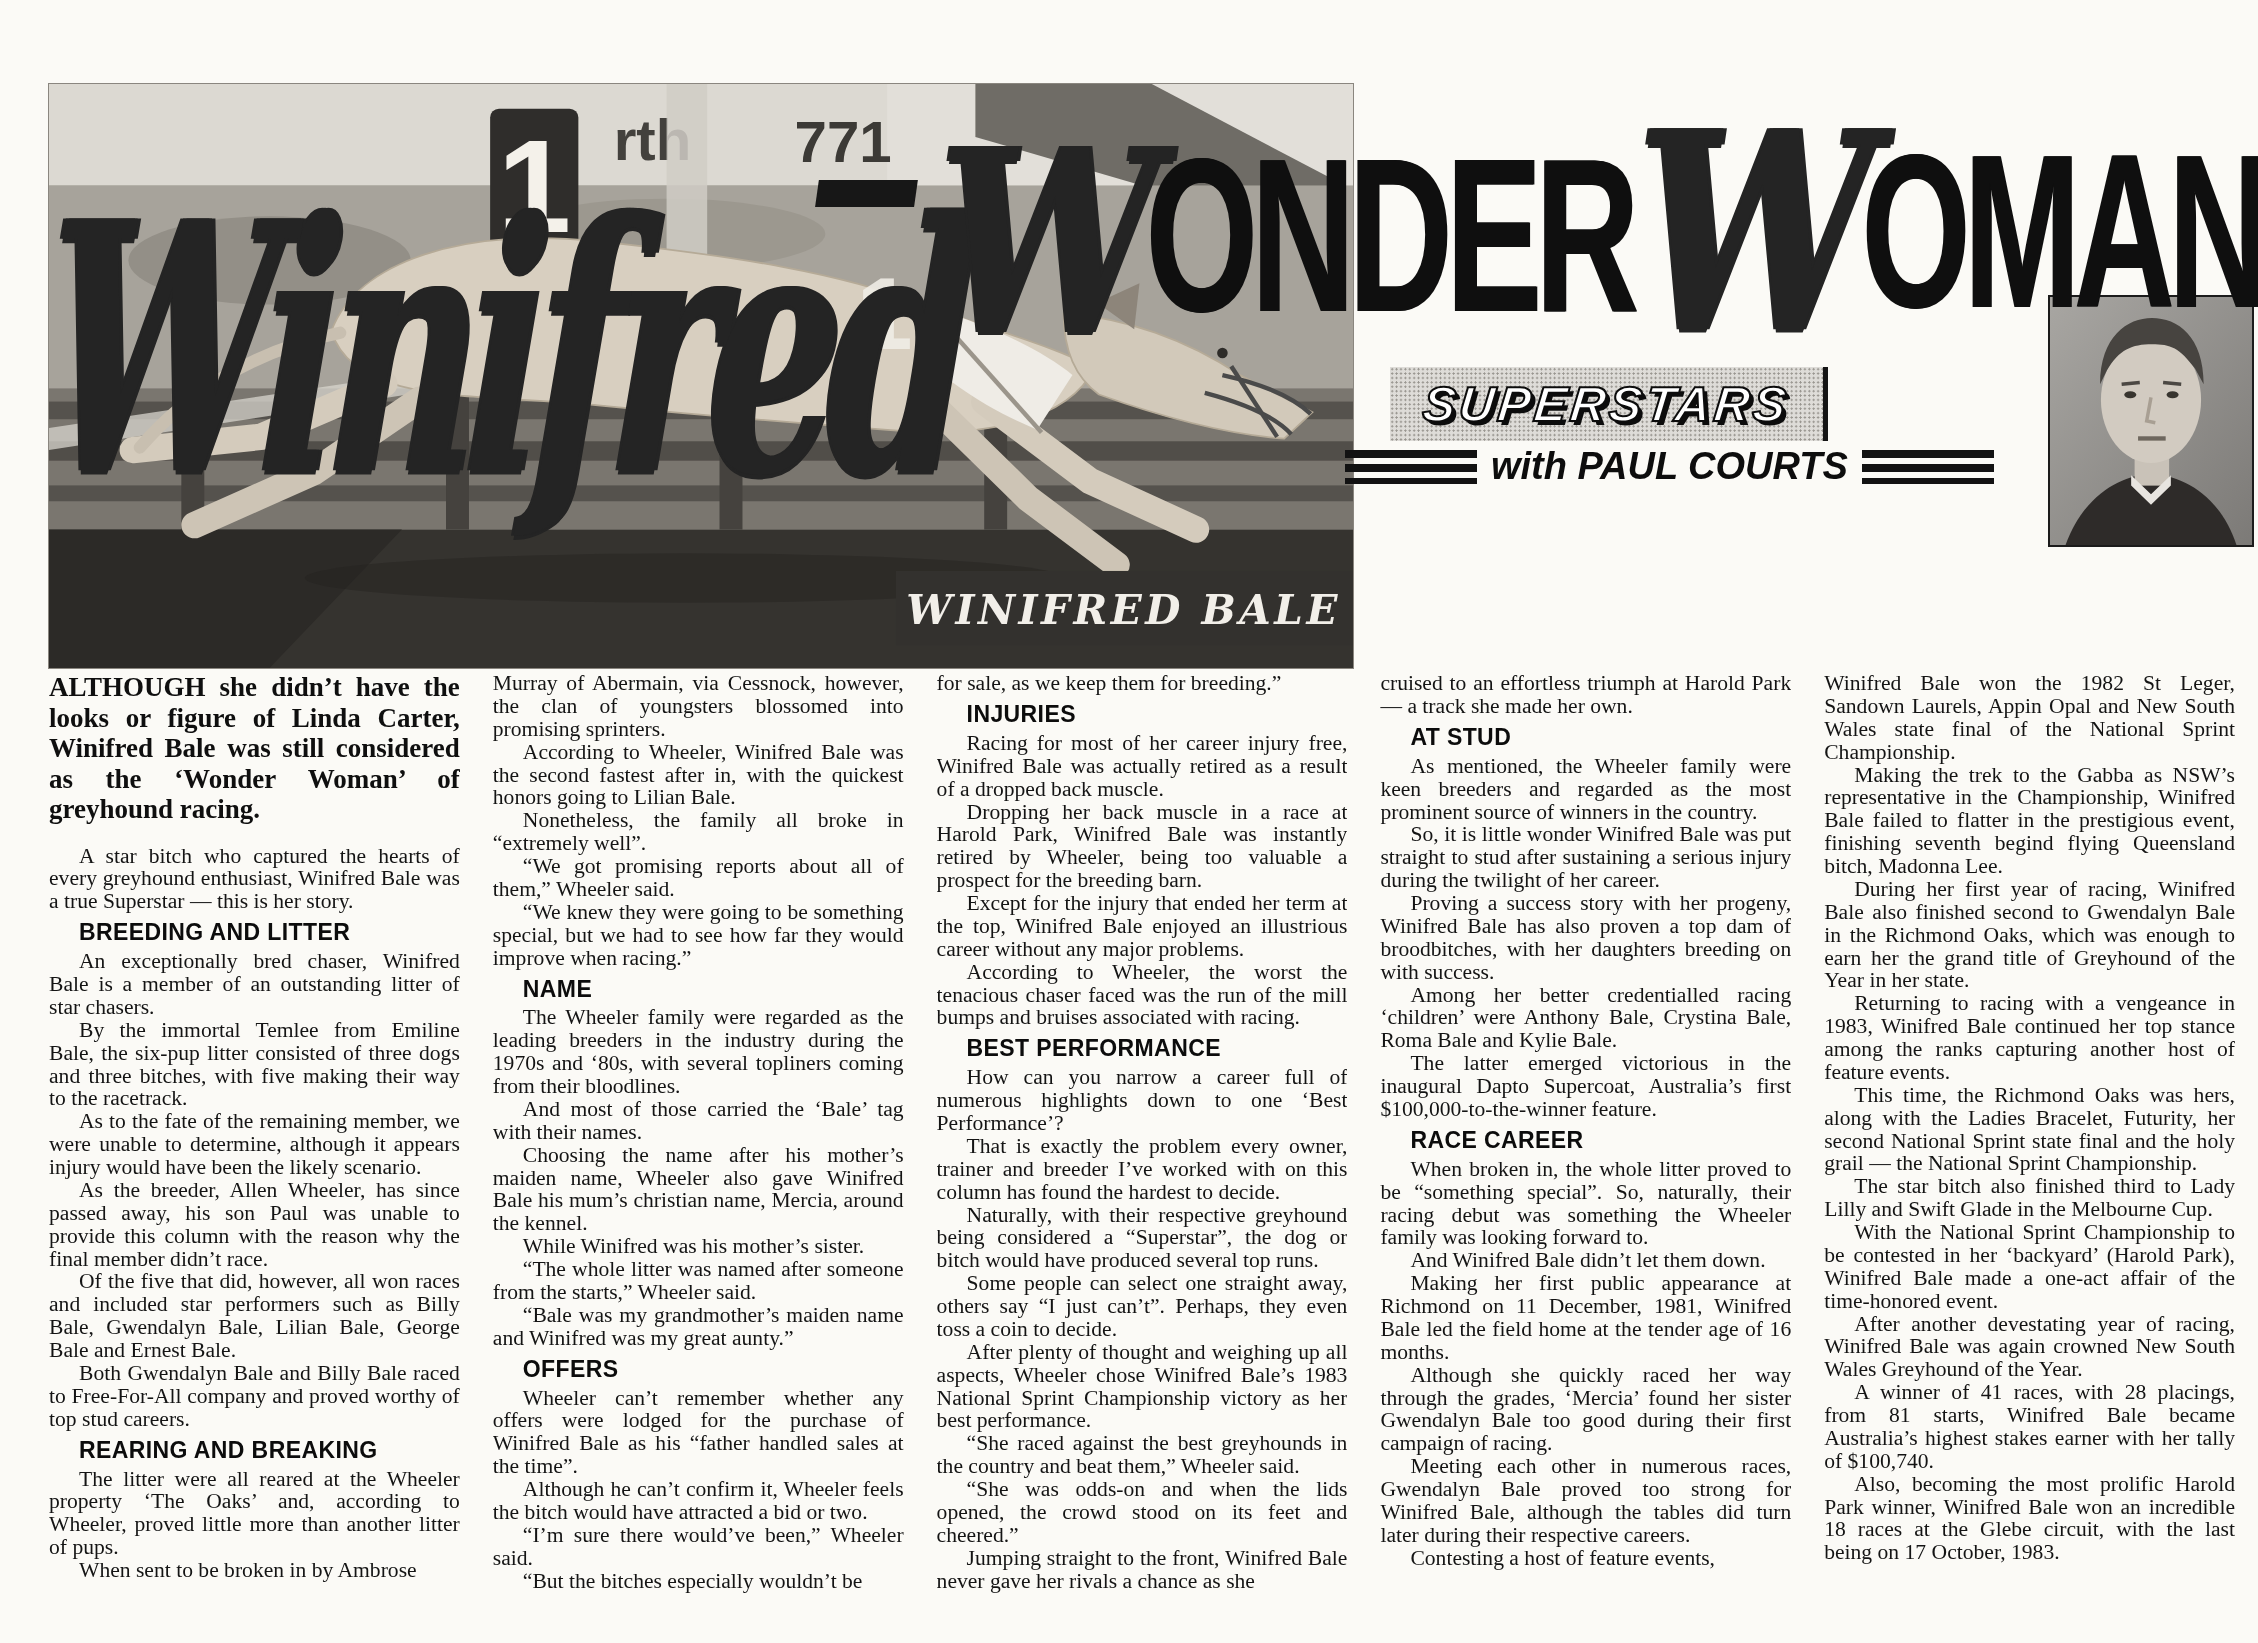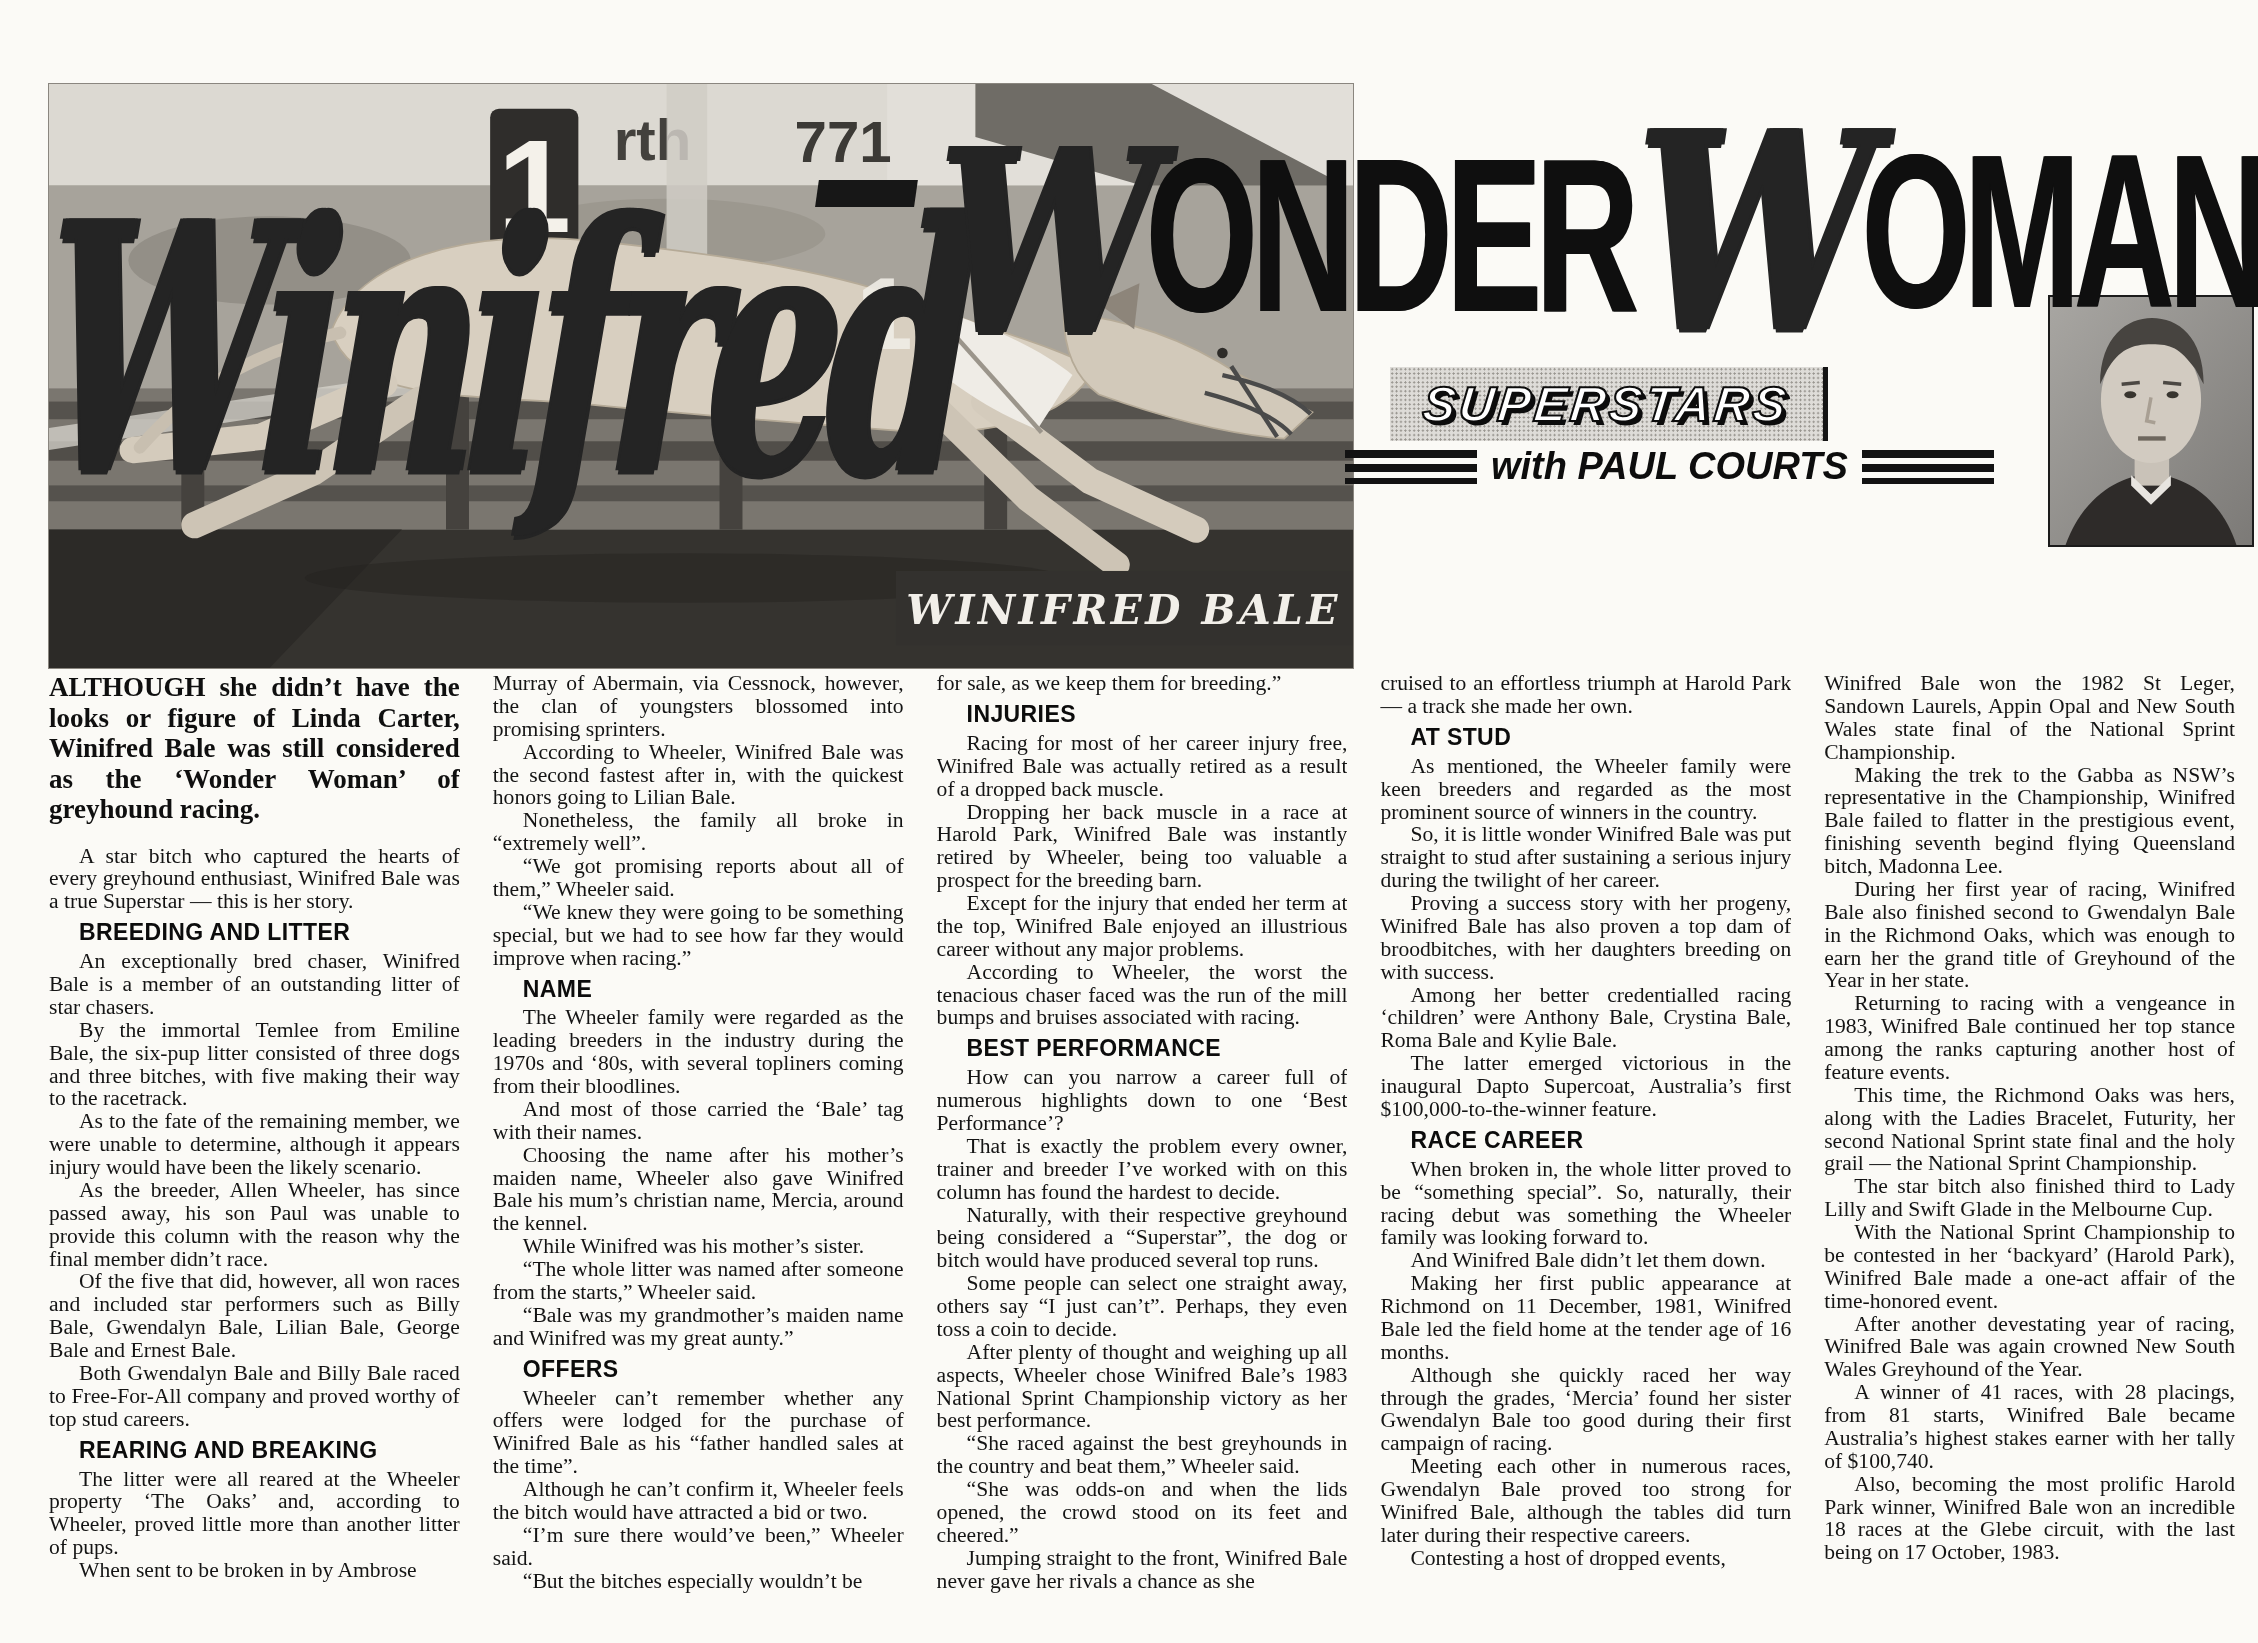--- a/index.html
+++ b/index.html
@@ -223,21 +223,21 @@
         <p class="para">So, it is little wonder Winifred Bale was put straight to stud after sustaining a serious injury during the twilight of her career.</p>
         <p class="para">Proving a success story with her progeny, Winifred Bale has also proven a top dam of broodbitches, with her daughters breeding on with success.</p>
         <p class="para">Among her better credentialled racing ‘children’ were Anthony Bale, Crystina Bale, Roma Bale and Kylie Bale.</p>
         <p class="para">The latter emerged victorious in the inaugural Dapto Supercoat, Australia’s first $100,000-to-the-winner feature.</p>
         <h3 class="heading">RACE CAREER</h3>
         <p class="para">When broken in, the whole litter proved to be “something special”. So, naturally, their racing debut was something the Wheeler family was looking forward to.</p>
         <p class="para">And Winifred Bale didn’t let them down.</p>
         <p class="para">Making her first public appearance at Richmond on 11 December, 1981, Winifred Bale led the field home at the tender age of 16 months.</p>
         <p class="para">Although she quickly raced her way through the grades, ‘Mercia’ found her sister Gwendalyn Bale too good during their first campaign of racing.</p>
         <p class="para">Meeting each other in numerous races, Gwendalyn Bale proved too strong for Winifred Bale, although the tables did turn later during their respective careers.</p>
-        <p class="para">Contesting a host of dropped events,</p>
+        <p class="para">Contesting a host of feature events,</p>
       </section>
       <section class="col">
         <p class="para cont">Winifred Bale won the 1982 St Leger, Sandown Laurels, Appin Opal and New South Wales state final of the National Sprint Championship.</p>
         <p class="para">Making the trek to the Gabba as NSW’s representative in the Championship, Winifred Bale failed to flatter in the prestigious event, finishing seventh begind flying Queensland bitch, Madonna Lee.</p>
         <p class="para">During her first year of racing, Winifred Bale also finished second to Gwendalyn Bale in the Richmond Oaks, which was enough to earn her the grand title of Greyhound of the Year in her state.</p>
         <p class="para">Returning to racing with a vengeance in 1983, Winifred Bale continued her top stance among the ranks capturing another host of feature events.</p>
         <p class="para">This time, the Richmond Oaks was hers, along with the Ladies Bracelet, Futurity, her second National Sprint state final and the holy grail — the National Sprint Championship.</p>
         <p class="para">The star bitch also finished third to Lady Lilly and Swift Glade in the Melbourne Cup.</p>
         <p class="para">With the National Sprint Championship to be contested in her ‘backyard’ (Harold Park), Winifred Bale made a one-act affair of the time-honored event.</p>
         <p class="para">After another devestating year of racing, Winifred Bale was again crowned New South Wales Greyhound of the Year.</p>

